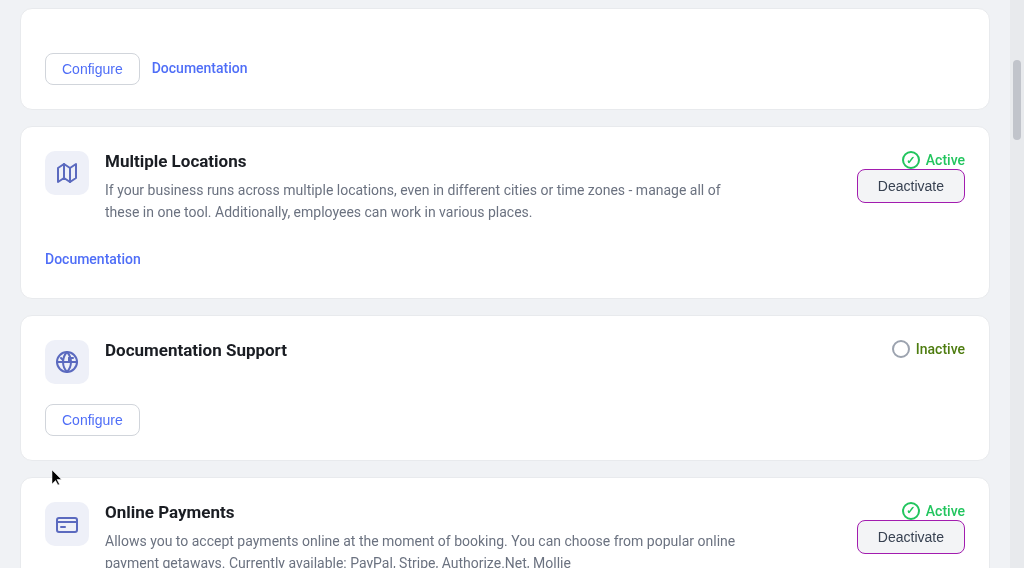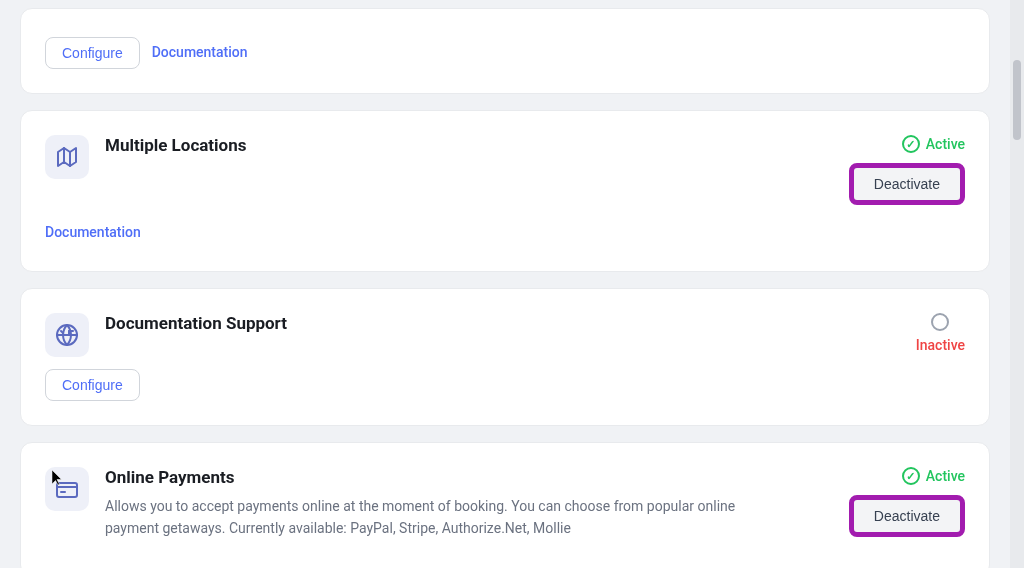--- a/index.html
+++ b/index.html
@@ -95,40 +95,38 @@
       font-size: 14px;
       color: #6b7280;
       line-height: 1.6;
       max-width: 640px;
     }
 
     .card-right {
       display: flex;
       flex-direction: column;
       align-items: flex-end;
-      gap: 10px;
       flex-shrink: 0;
       margin-left: 20px;
     }
 
     .status-badge {
       display: flex;
       align-items: center;
       gap: 6px;
       font-size: 14px;
       font-weight: 500;
     }
 
     .status-badge.active {
       color: #22c55e;
     }
 
     .status-badge.inactive {
-      color: #ef4444;
-      flex-direction: column;
+      color: #4d7c0f;
     }
 
     .status-icon-active {
       width: 18px;
       height: 18px;
       border-radius: 50%;
       border: 2px solid #22c55e;
       display: flex;
       align-items: center;
       justify-content: center;
@@ -144,21 +142,21 @@
     .status-icon-inactive {
       width: 18px;
       height: 18px;
       border-radius: 50%;
       border: 2px solid #9ca3af;
     }
 
     .btn-deactivate {
       background: #f3f4f6;
       color: #374151;
-      border: 5px solid #a21caf;
+      border: 1px solid #a21caf;
       border-radius: 8px;
       padding: 8px 20px;
       font-size: 14px;
       font-weight: 500;
       cursor: pointer;
       white-space: nowrap;
     }
 
     .btn-activate {
       background: #4f6ef7;
@@ -168,21 +166,21 @@
       padding: 8px 20px;
       font-size: 14px;
       font-weight: 500;
       cursor: pointer;
       white-space: nowrap;
     }
 
     .card-actions {
       display: flex;
       gap: 12px;
-      margin-top: 4px;
+      margin-top: 20px;
     }
 
     .link-btn {
       background: none;
       border: 1px solid #d1d5db;
       border-radius: 8px;
       padding: 7px 16px;
       font-size: 14px;
       font-weight: 500;
       color: #4f6ef7;
@@ -225,20 +223,21 @@
       <div class="card-left">
         <div class="card-icon">
           <svg viewBox="0 0 24 24" fill="none" stroke="#5b6abf" stroke-width="2" stroke-linecap="round" stroke-linejoin="round">
             <path d="M3 7l6-4 6 4 6-4v14l-6 4-6-4-6 4V7z"></path>
             <line x1="9" y1="3" x2="9" y2="17"></line>
             <line x1="15" y1="7" x2="15" y2="21"></line>
           </svg>
         </div>
         <div class="card-body">
           <div class="card-title">Multiple Locations</div>
+          <div class="card-description">If your business runs across multiple locations, even in different cities or time zones - manage all of these in one tool. Additionally, employees can work in various places.</div>
         </div>
       </div>
       <div class="card-right">
         <div class="status-badge active">
           <div class="status-icon-active"></div>
           <span>Active</span>
         </div>
         <button class="btn-deactivate">Deactivate</button>
       </div>
     </div>

